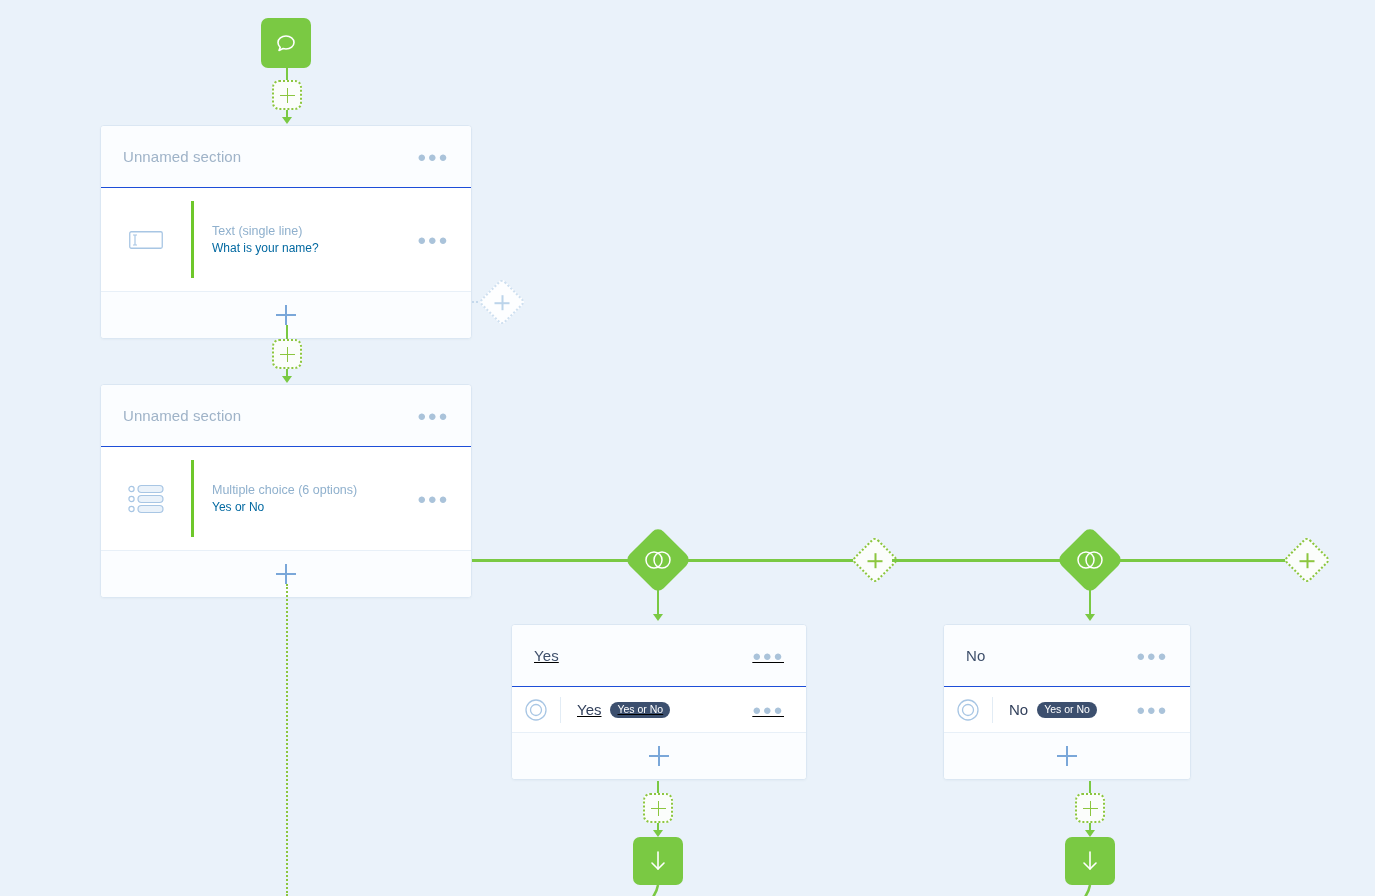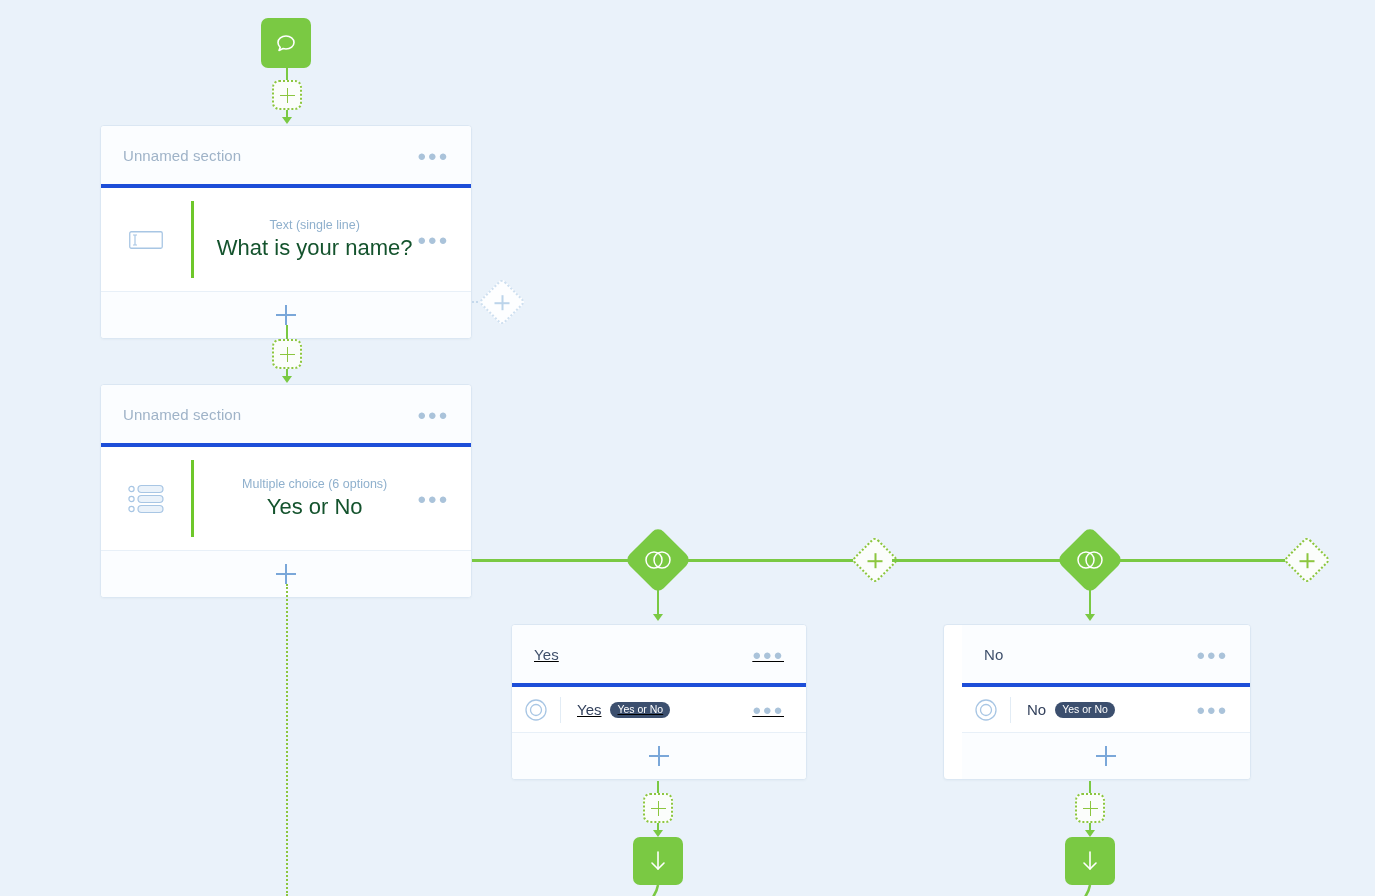--- a/index.html
+++ b/index.html
@@ -113,21 +113,21 @@
     position: absolute;
     background: #ffffff;
     border: 1px solid #dbe7f3;
     border-radius: 4px;
     box-shadow: 0 1px 2px rgba(40,70,110,0.04);
     overflow: hidden;
   }
   .card-header {
     height: 62px;
     background: #fbfdff;
-    border-bottom: 4px solid #1d4ed8;
+    border-bottom: 1px solid #1d4ed8;
     display: flex; align-items: center;
     padding: 0 22px;
   }
   .card-header .title {
     font-size: 15px;
     color: #9fb3c8;
     flex: 1;
     letter-spacing: .1px;
   }
   .card-header.branch .title {
@@ -152,23 +152,23 @@
   }
   .q-row.tall { height: 104px; }
   .q-icon-cell {
     width: 90px; display: flex; align-items: center; justify-content: center;
     flex: 0 0 90px;
   }
   .q-bar {
     width: 3px; background: #6ec72a; align-self: stretch;
     margin: 13px 0;
   }
-  .q-text { flex: 1; padding-left: 18px; text-align: center; }
+  .q-text { flex: 1; padding-left: 18px; }
   .q-type { font-size: 12.5px; color: #8fb0cd; margin-bottom: 3px; }
-  .q-label { font-size: 22px; color: #14532d; }
+  .q-label { font-size: 12px; color: #0369a1; }
 
   
   .opt-row {
     display: flex; align-items: center;
     height: 46px;
     background: #fff;
     border-bottom: 1px solid #e8f0f8;
     padding: 0 22px 0 0;
   }
   .opt-icon-cell { width: 48px; flex: 0 0 48px; display:flex; align-items:center; justify-content:center; }
@@ -372,21 +372,21 @@
     </span>
   </div>
 
   <svg class="abs" style="left:640px; top:885px;" width="40" height="12">
     <path d="M18 0 C 17 6, 15 9, 13 12" stroke="#7ac943" stroke-width="2.5" fill="none"></path>
   </svg>
 
   <div class="vline" style="left:1089px; top:586px; height:32px;"></div>
   <div class="arrowhead" style="left:1085px; top:614px;"></div>
 
-  <div class="card" style="left:943px; top:624px; width:308px;padding-left:18px;">
+  <div class="card" style="left:943px; top:624px; width:248px;">
     <div class="card-header branch">
       <div class="title">No</div>
       <div class="dots">●●●</div>
     </div>
     <div class="opt-row">
       <div class="opt-icon-cell">
         <span>
           <svg width="24" height="24" viewBox="0 0 24 24" fill="none" stroke="#a8c6e4" stroke-width="1.3">
             <circle cx="12" cy="12" r="10"></circle>
             <circle cx="12" cy="12" r="5.5"></circle>

